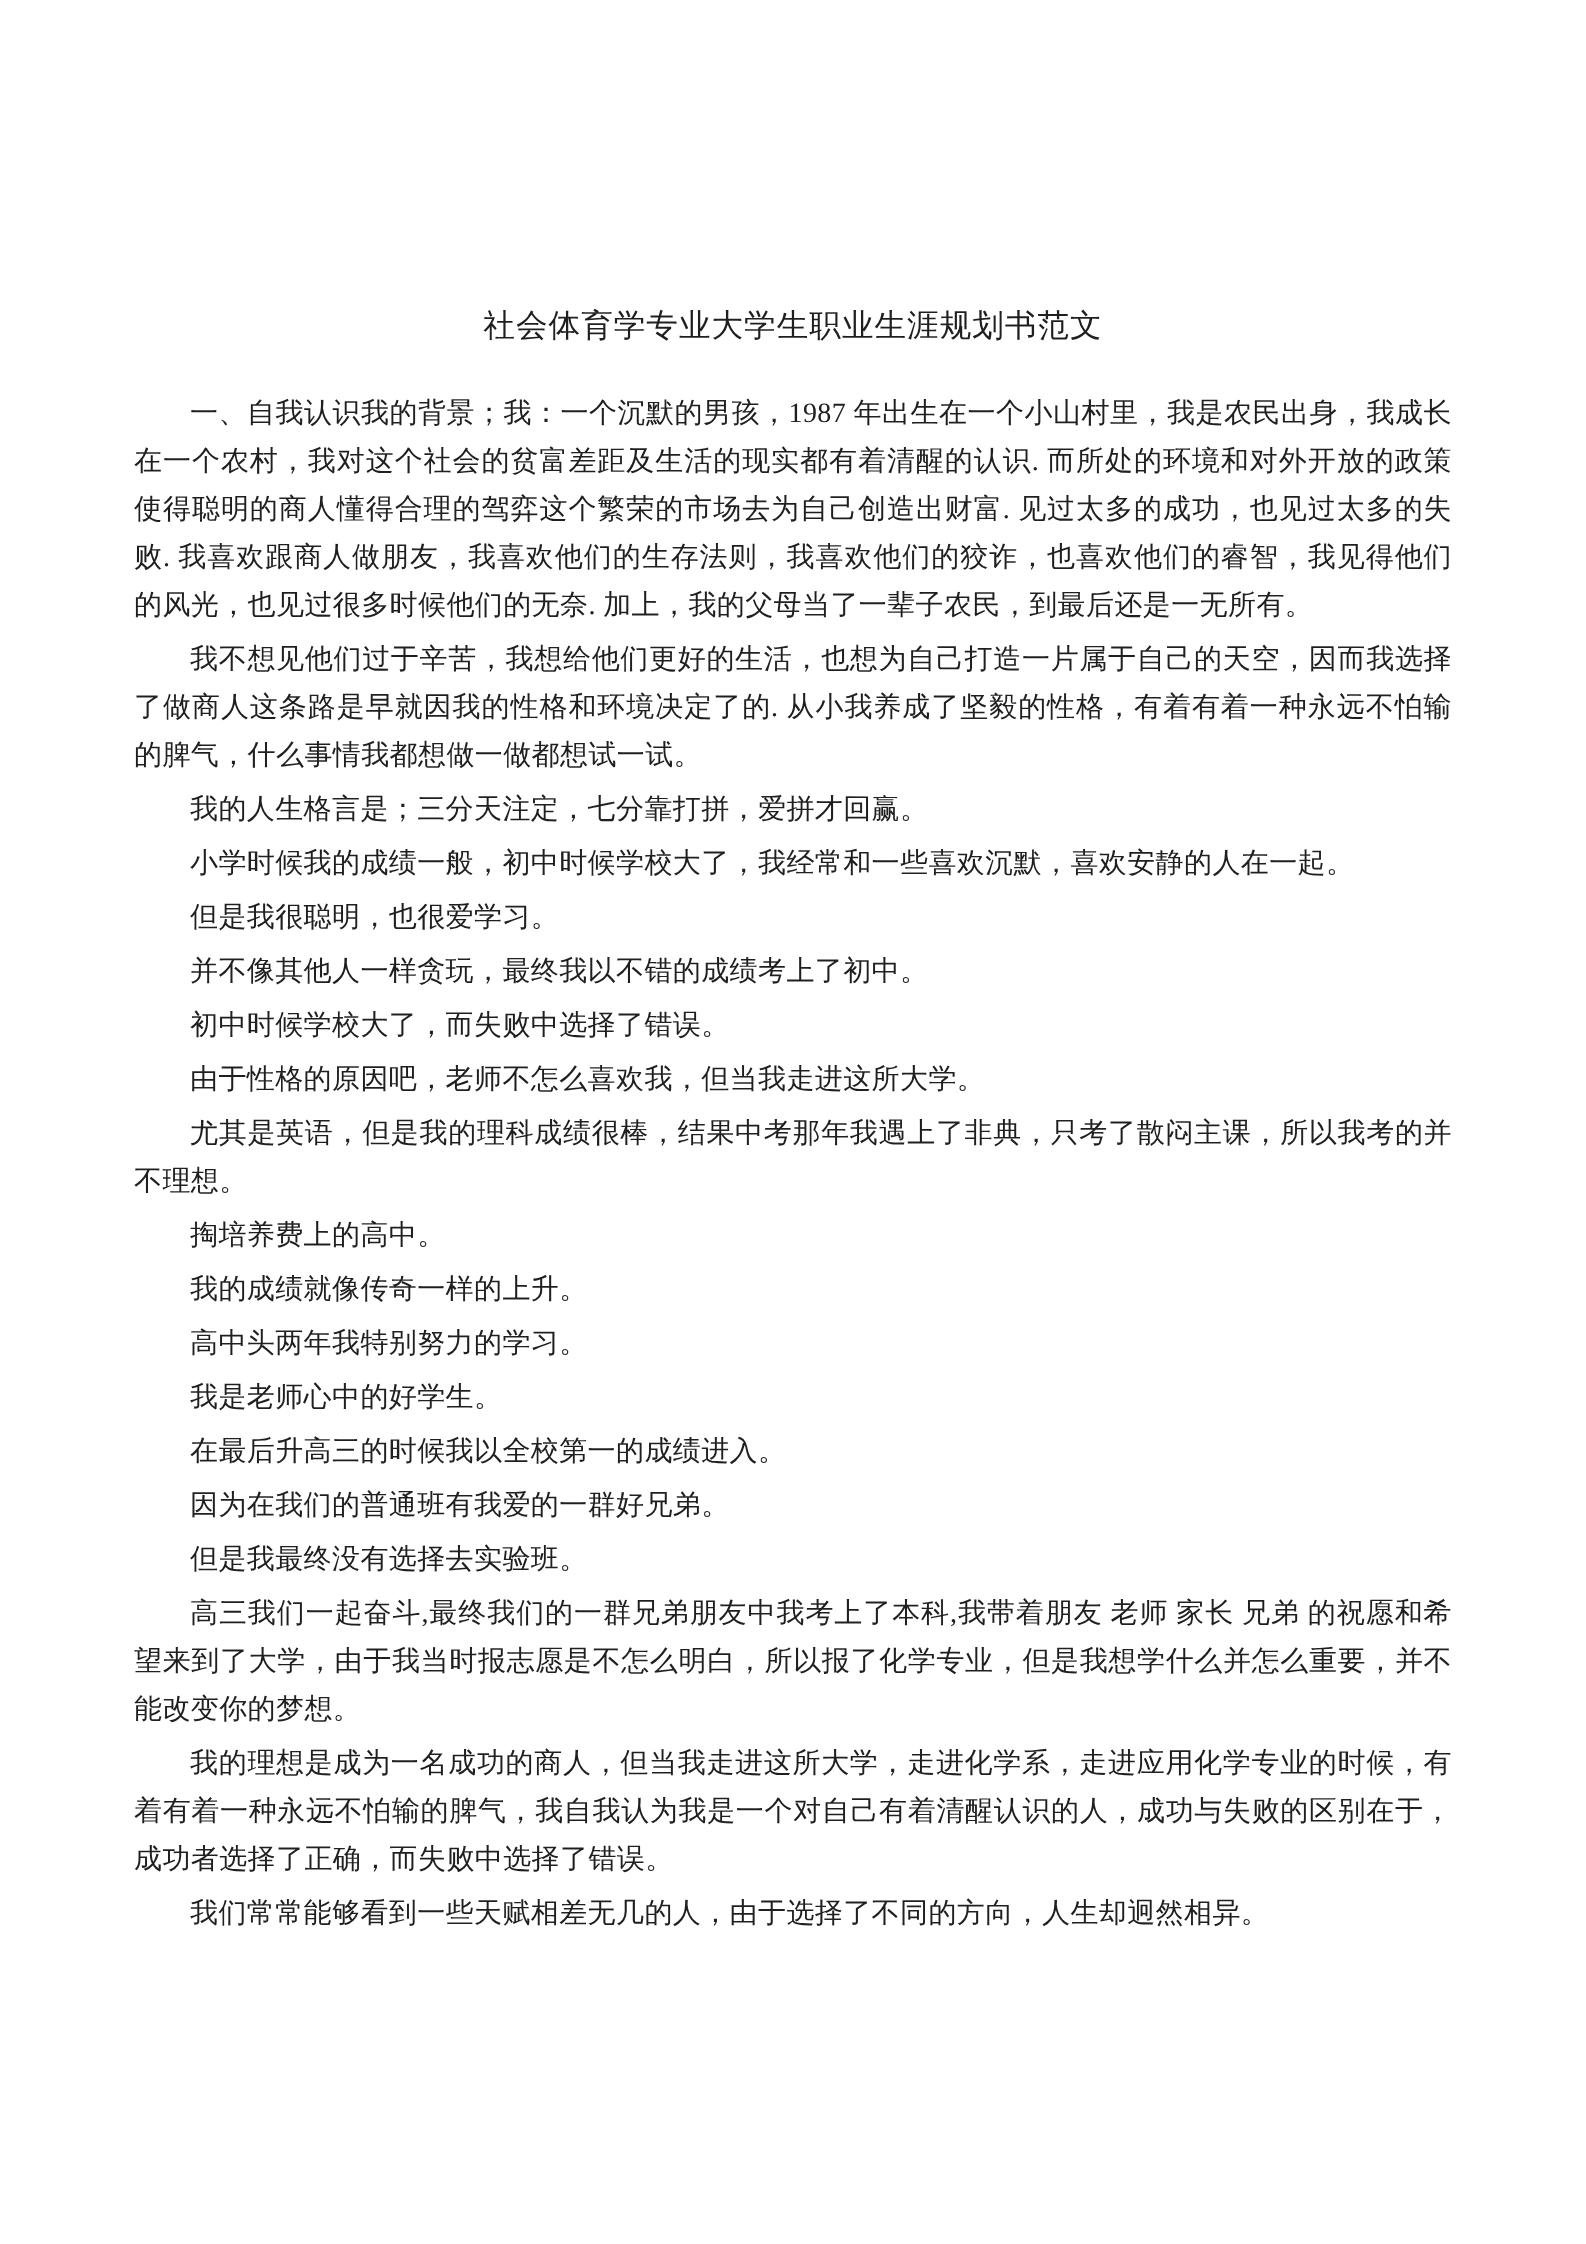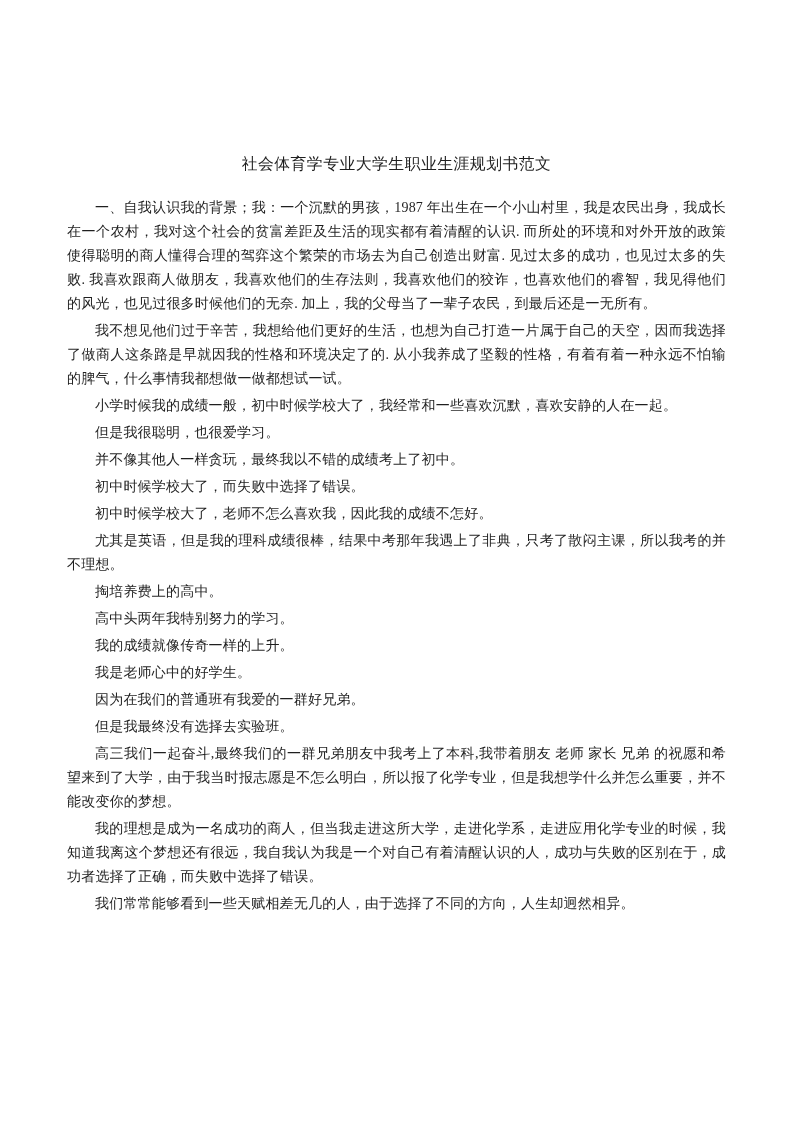--- a/index.html
+++ b/index.html
@@ -38,29 +38,31 @@
   }
 </style>
 </head>
 <body>
 
 <div class="page">
   <h1 class="doc-title">社会体育学专业大学生职业生涯规划书范文</h1>
   <div class="doc-body">
       <p>一、自我认识我的背景；我：一个沉默的男孩，1987 年出生在一个小山村里，我是农民出身，我成长在一个农村，我对这个社会的贫富差距及生活的现实都有着清醒的认识. 而所处的环境和对外开放的政策使得聪明的商人懂得合理的驾弈这个繁荣的市场去为自己创造出财富. 见过太多的成功，也见过太多的失败. 我喜欢跟商人做朋友，我喜欢他们的生存法则，我喜欢他们的狡诈，也喜欢他们的睿智，我见得他们的风光，也见过很多时候他们的无奈. 加上，我的父母当了一辈子农民，到最后还是一无所有。</p>
       <p>我不想见他们过于辛苦，我想给他们更好的生活，也想为自己打造一片属于自己的天空，因而我选择了做商人这条路是早就因我的性格和环境决定了的. 从小我养成了坚毅的性格，有着有着一种永远不怕输的脾气，什么事情我都想做一做都想试一试。</p>
+      <p>我的人生格言是；三分天注定，七分靠打拼，爱拼才回赢。</p>
       <p>小学时候我的成绩一般，初中时候学校大了，我经常和一些喜欢沉默，喜欢安静的人在一起。</p>
       <p>但是我很聪明，也很爱学习。</p>
       <p>并不像其他人一样贪玩，最终我以不错的成绩考上了初中。</p>
       <p>初中时候学校大了，而失败中选择了错误。</p>
-      <p>初中时候学校大了，老师不怎么喜欢我，因此我的成绩不怎好。</p>
+      <p>由于性格的原因吧，老师不怎么喜欢我，但当我走进这所大学。</p>
       <p>尤其是英语，但是我的理科成绩很棒，结果中考那年我遇上了非典，只考了散闷主课，所以我考的并不理想。</p>
       <p>掏培养费上的高中。</p>
+      <p>我的成绩就像传奇一样的上升。</p>
       <p>高中头两年我特别努力的学习。</p>
-      <p>我的成绩就像传奇一样的上升。</p>
       <p>我是老师心中的好学生。</p>
+      <p>在最后升高三的时候我以全校第一的成绩进入。</p>
       <p>因为在我们的普通班有我爱的一群好兄弟。</p>
       <p>但是我最终没有选择去实验班。</p>
       <p>高三我们一起奋斗,最终我们的一群兄弟朋友中我考上了本科,我带着朋友 老师 家长 兄弟 的祝愿和希望来到了大学，由于我当时报志愿是不怎么明白，所以报了化学专业，但是我想学什么并怎么重要，并不能改变你的梦想。</p>
-      <p>我的理想是成为一名成功的商人，但当我走进这所大学，走进化学系，走进应用化学专业的时候，我知道我离这个梦想还有很远，我自我认为我是一个对自己有着清醒认识的人，成功与失败的区别在于，成功者选择了正确，而失败中选择了错误。</p>
+      <p>我的理想是成为一名成功的商人，但当我走进这所大学，走进化学系，走进应用化学专业的时候，有着有着一种永远不怕输的脾气，我自我认为我是一个对自己有着清醒认识的人，成功与失败的区别在于，成功者选择了正确，而失败中选择了错误。</p>
       <p>我们常常能够看到一些天赋相差无几的人，由于选择了不同的方向，人生却迥然相异。</p>
     </div>
 </div>
 
 </body></html>

